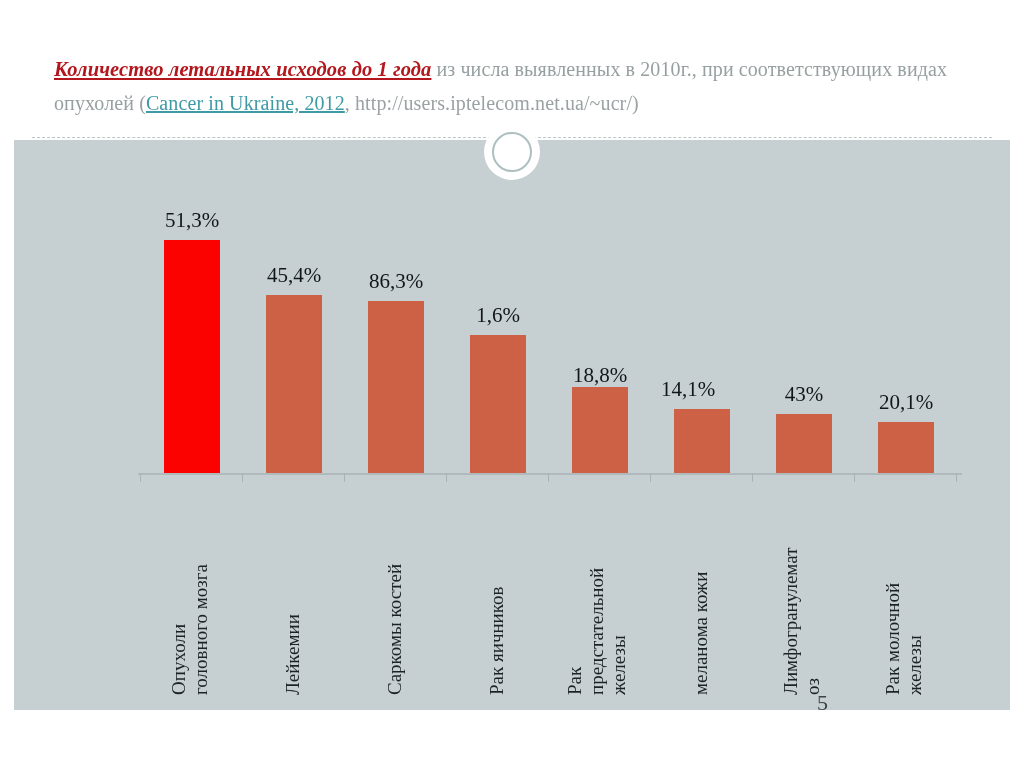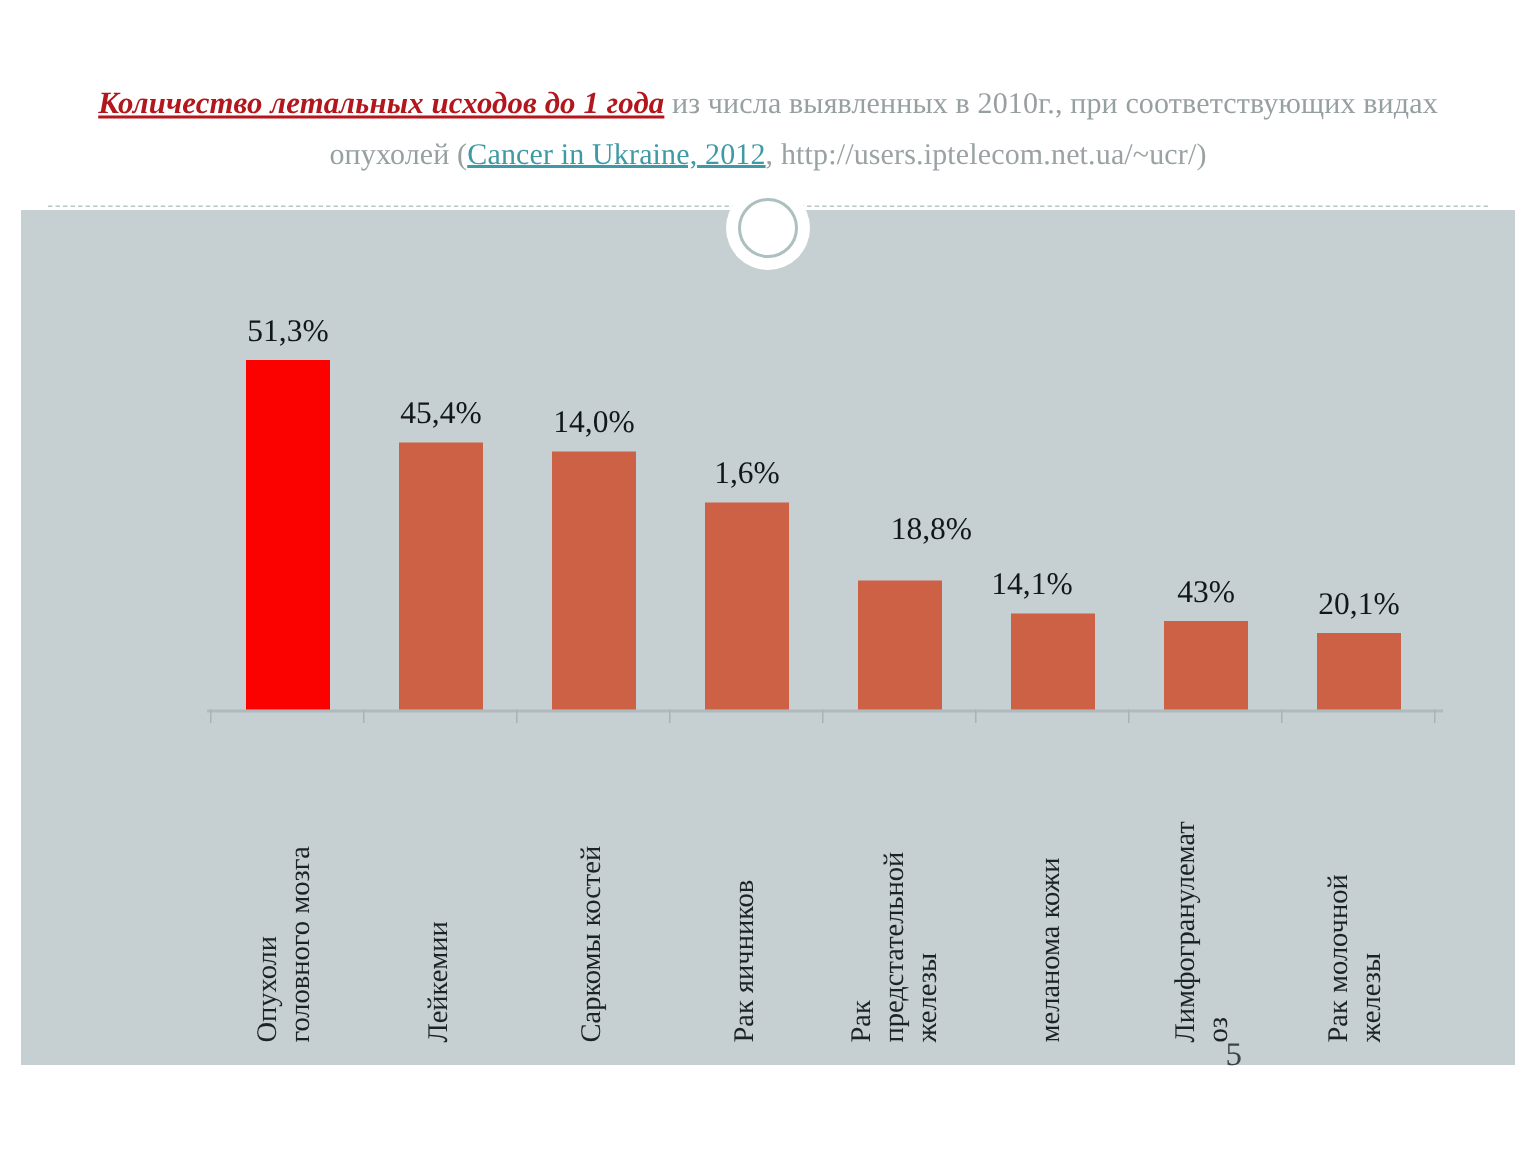--- a/index.html
+++ b/index.html
@@ -30,21 +30,20 @@
   #header{
     position:absolute;left:0;top:0;width:996px;height:126px;
     background:#ffffff;
   }
   #header-rule{
     position:absolute;left:18px;top:123px;width:960px;height:0;
     border-top:1px dashed #b9c7c8;
   }
   #title-block{
     position:absolute;left:40px;top:38px;width:916px;
-    text-align:center;
     font-size:20px;line-height:34px;
     color:#9a9d9f;
     letter-spacing:.1px;
   }
   .t-red{
     color:#b3171d;
     font-weight:bold;
     font-style:italic;
     text-decoration:underline;
     font-size:20.5px;
@@ -174,41 +173,41 @@
         <div class="bar-value" style="left: 232px; top: 123px;">45,4%</div>
         <div class="cat-slot" style="left: 232px;">
           <div class="cat-stack" style="width: 210px; height: 24px; left: 48px; bottom: 0px; transform: rotate(-90deg) translate(-100%, 0px); transform-origin: 0px 0px; position: absolute; top: 0px; display: flex; flex-direction: column; align-items: flex-start; justify-content: flex-start; margin-left: -12px;">
             <span class="cat-line">Лейкемии</span>
           </div>
         </div>
         <div class="tick" style="left: 330px;"></div>
         <div class="bar-slot" style="left: 334px; top: 161px; height: 172px; bottom: auto;">
           <div class="bar" style="height: 172px;"></div>
         </div>
-        <div class="bar-value" style="left: 334px; top: 129px;">14,0%</div>
+        <div class="bar-value" style="left: 334px; top: 129px;">86,3%</div>
         <div class="cat-slot" style="left: 334px;">
           <div class="cat-stack" style="width: 210px; height: 24px; left: 48px; bottom: 0px; transform: rotate(-90deg) translate(-100%, 0px); transform-origin: 0px 0px; position: absolute; top: 0px; display: flex; flex-direction: column; align-items: flex-start; justify-content: flex-start; margin-left: -12px;">
             <span class="cat-line">Саркомы костей</span>
           </div>
         </div>
         <div class="tick" style="left: 432px;"></div>
         <div class="bar-slot" style="left: 436px; top: 195px; height: 138px; bottom: auto;">
           <div class="bar" style="height: 138px;"></div>
         </div>
         <div class="bar-value" style="left: 436px; top: 163px;">1,6%</div>
         <div class="cat-slot" style="left: 436px;">
           <div class="cat-stack" style="width: 210px; height: 24px; left: 48px; bottom: 0px; transform: rotate(-90deg) translate(-100%, 0px); transform-origin: 0px 0px; position: absolute; top: 0px; display: flex; flex-direction: column; align-items: flex-start; justify-content: flex-start; margin-left: -12px;">
             <span class="cat-line">Рак яичников</span>
           </div>
         </div>
         <div class="tick" style="left: 534px;"></div>
         <div class="bar-slot" style="left: 538px; top: 247px; height: 86px; bottom: auto;">
           <div class="bar" style="height: 86px;"></div>
         </div>
-        <div class="bar-value" style="left: 538px; top: 200px; text-align: right;">18,8%</div>
+        <div class="bar-value" style="left: 538px; top: 223px;">18,8%</div>
         <div class="cat-slot" style="left: 538px;">
           <div class="cat-stack" style="width: 210px; height: 72px; left: 48px; bottom: 0px; transform: rotate(-90deg) translate(-100%, 0px); transform-origin: 0px 0px; position: absolute; top: 0px; display: flex; flex-direction: column; align-items: flex-start; justify-content: flex-start; margin-left: -36px;">
             <span class="cat-line">Рак</span>
             <span class="cat-line">предстательной</span>
             <span class="cat-line">железы</span>
           </div>
         </div>
         <div class="tick" style="left: 636px;"></div>
         <div class="bar-slot" style="left: 640px; top: 269px; height: 64px; bottom: auto;">
           <div class="bar" style="height: 64px;"></div>

